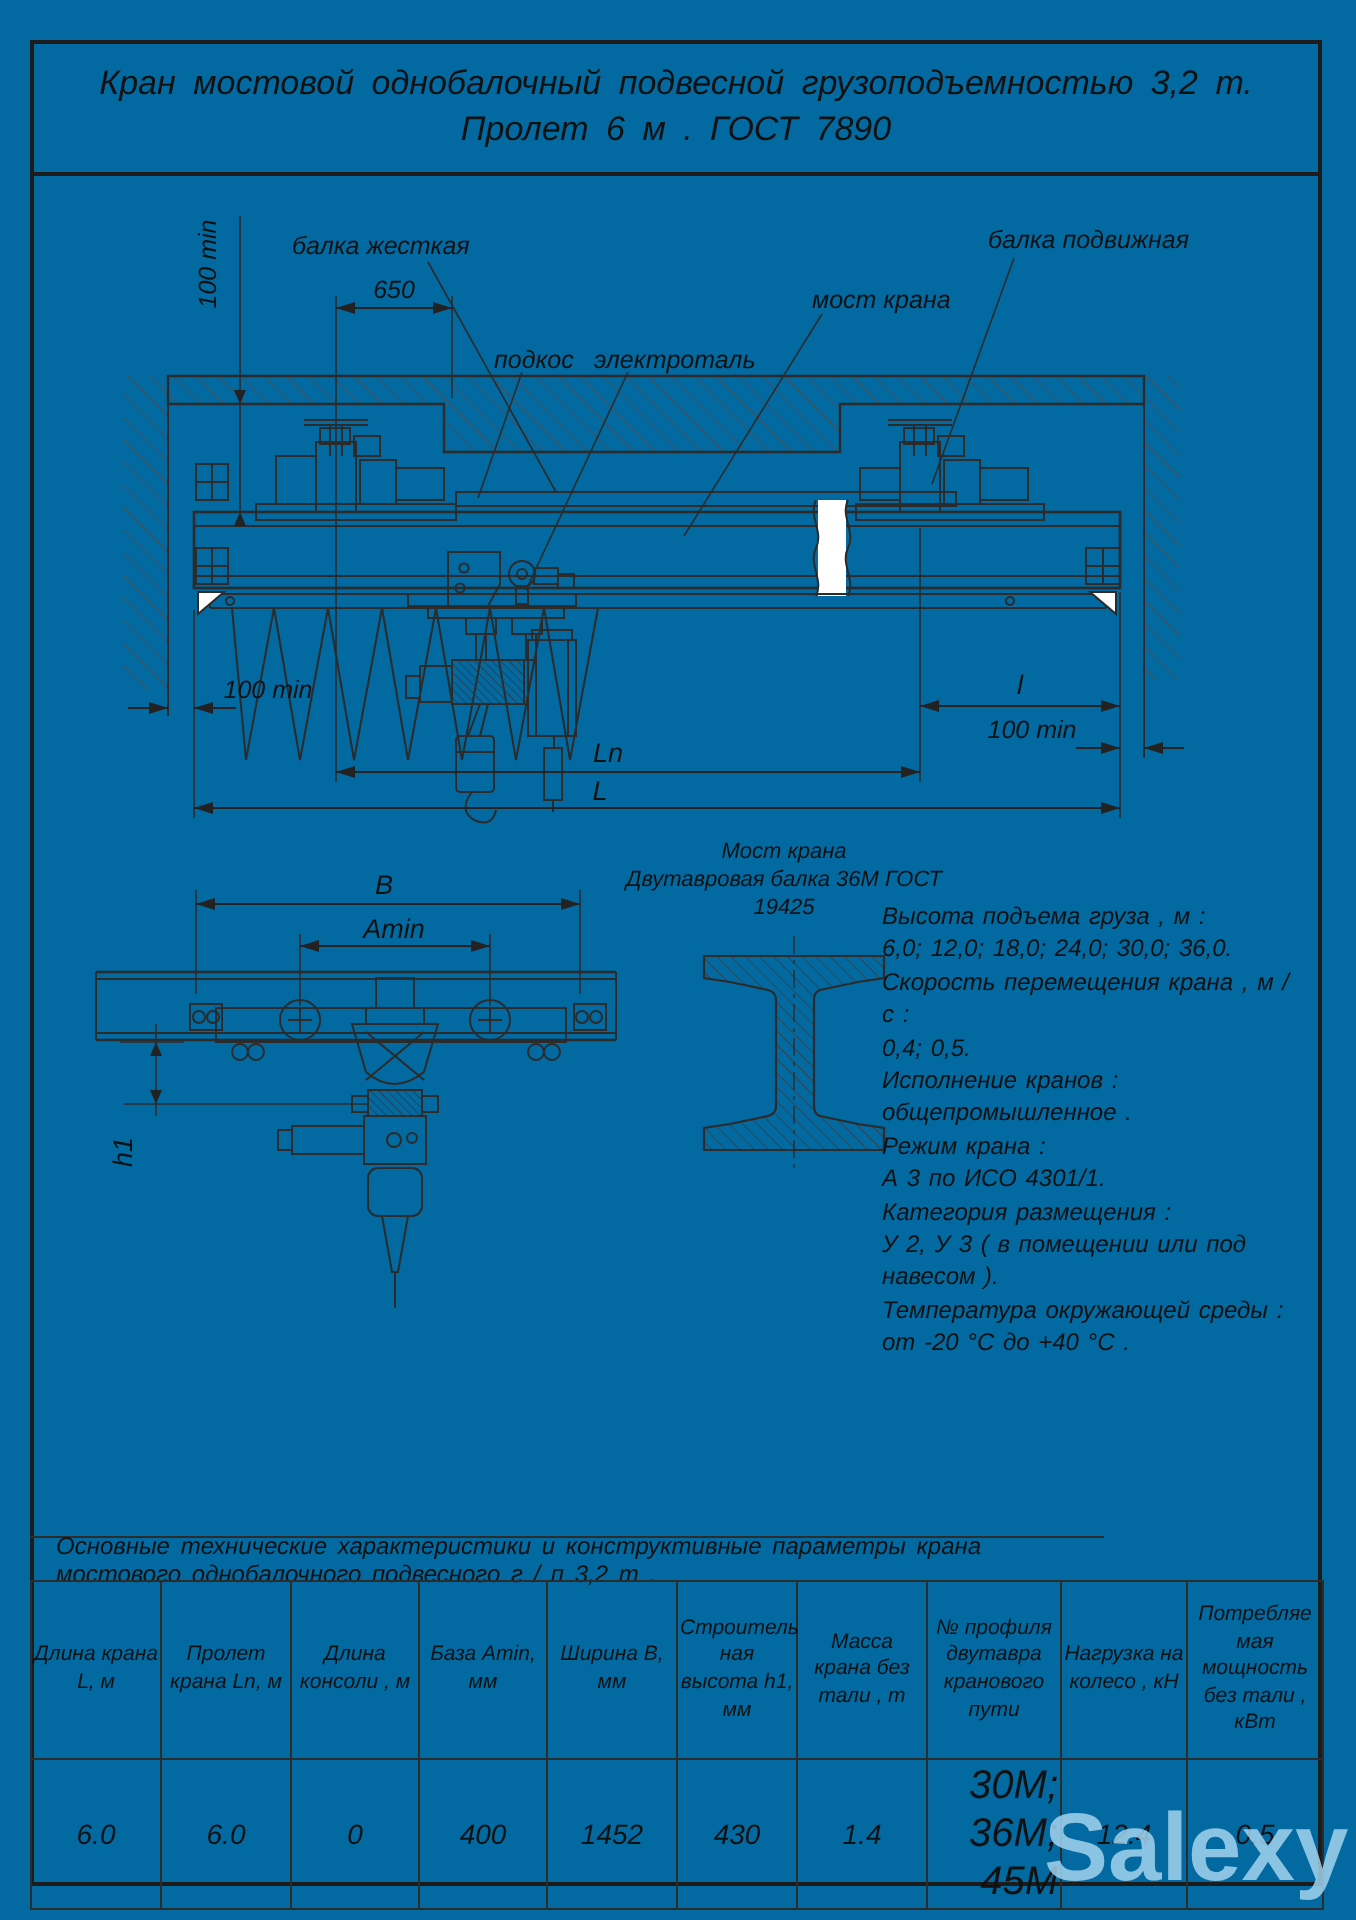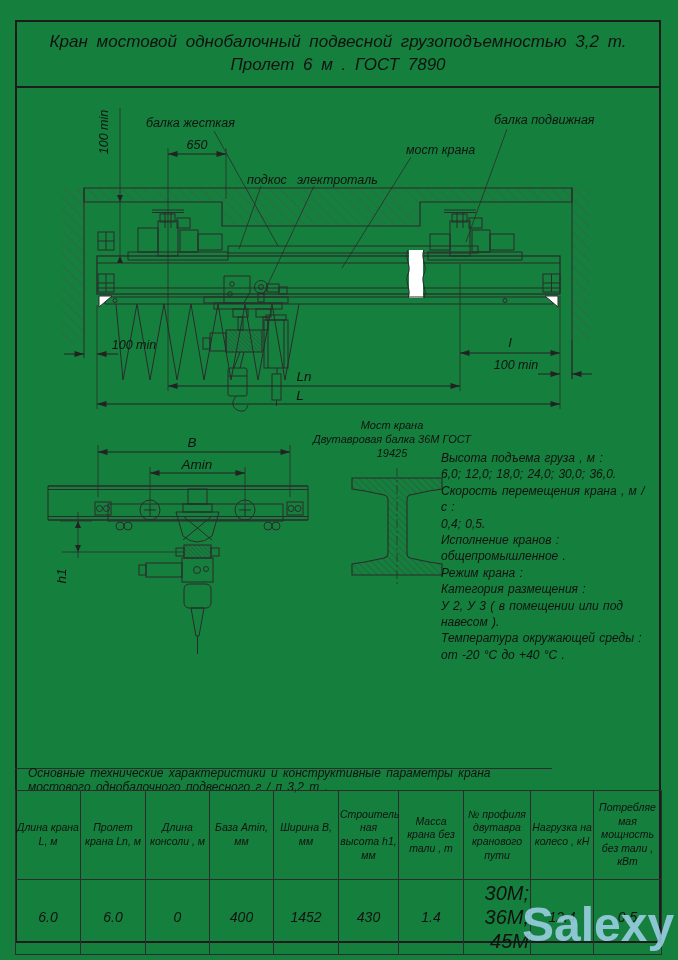--- a/index.html
+++ b/index.html
@@ -1,16 +1,16 @@
 <!DOCTYPE html>
 <html><head>
 <meta charset="utf-8">
 <style>
   html,body{margin:0;padding:0;background:#ffffff;}
-  .page{position:relative;width:678px;height:960px;background:#15803d;overflow:hidden;
+  .page{position:relative;width:678px;height:960px;background:#0369a1;overflow:hidden;
         font-family:"Liberation Sans",sans-serif;color:#111;}
   .frame{position:absolute;left:15px;top:20px;width:646px;height:923px;
          border:2px solid #1c1c1c;box-sizing:border-box;}
   .titlebox{position:absolute;left:15px;top:20px;width:646px;height:68px;box-sizing:border-box;
             border-bottom:2px solid #1c1c1c;display:flex;flex-direction:column;align-items:center;
             justify-content:center;gap:3px;font-style:italic;font-size:17px;word-spacing:4px;}
   .drawing{position:absolute;left:15px;top:88px;width:646px;height:680px;}
   .specs{position:absolute;left:441px;top:450px;width:205px;font-style:italic;
          font-size:12px;line-height:16.4px;word-spacing:1px;}
   .chars{position:absolute;left:15px;top:768px;width:537px;height:22px;box-sizing:border-box;
@@ -297,20 +297,21 @@
   </svg>
 
   <div class="specs">
     <div>Высота подъема груза , м :</div>
     <div>6,0; 12,0; 18,0; 24,0; 30,0; 36,0.</div>
     <div>Скорость перемещения крана , м / с :</div>
     <div>0,4; 0,5.</div>
     <div>Исполнение кранов :</div>
     <div>общепромышленное .</div>
     <div>Режим крана :</div>
+    <div>А 3 по ИСО 4301/1.</div>
     <div>Категория размещения :</div>
     <div>У 2, У 3 ( в помещении или под</div>
     <div>навесом ).</div>
     <div>Температура окружающей среды :</div>
     <div>от -20 °С до +40 °С .</div>
   </div>
 
   <div class="chars">
     <span>Основные технические характеристики и конструктивные параметры крана мостового однобалочного подвесного г / п 3,2 т .</span>
   </div>

